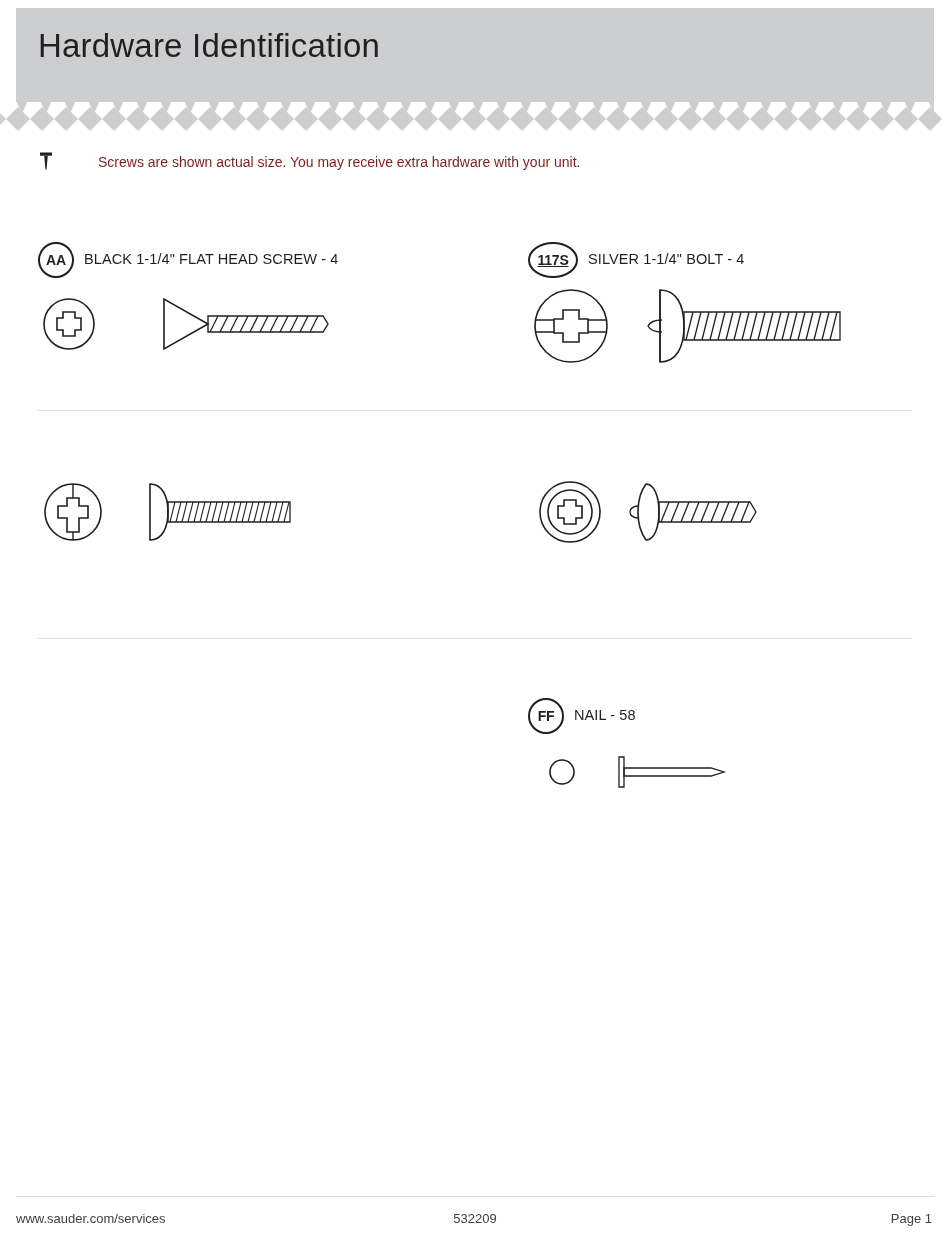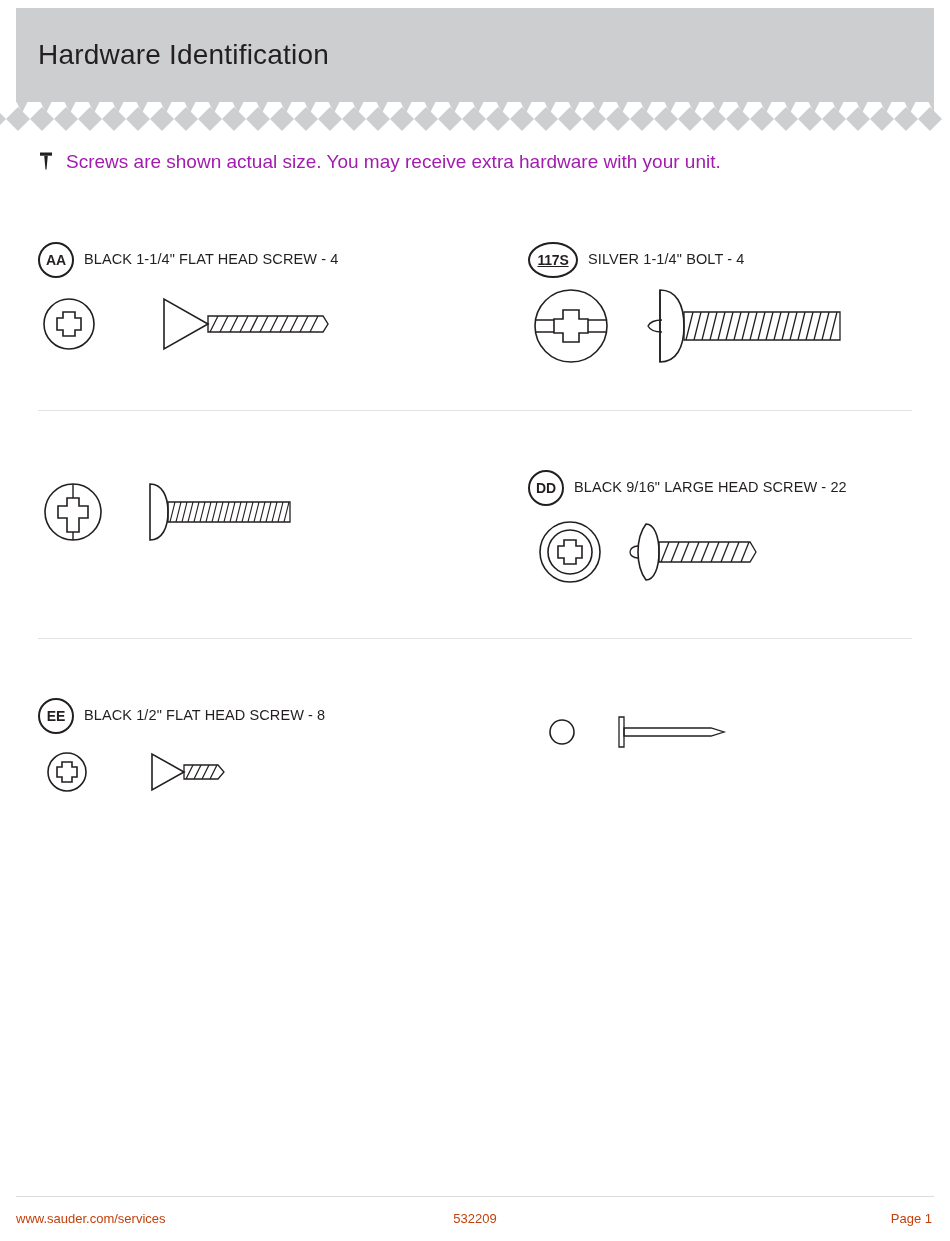--- a/index.html
+++ b/index.html
@@ -21,22 +21,22 @@
     position: absolute;
     left: 16px;
     top: 8px;
     width: 918px;
     height: 93px;
     background: #ccced0;
   }
   .header-title {
     position: absolute;
     left: 38px;
-    top: 39px;
-    font-size: 28px;
+    top: 27px;
+    font-size: 33px;
     font-weight: 300;
     letter-spacing: 0.2px;
     color: #231f20;
     white-space: nowrap;
   }
 
   
   .zigzag {
     position: absolute;
     left: 16px;
@@ -68,24 +68,25 @@
     align-items: center;
   }
   .note-icon {
     width: 16px;
     height: 22px;
     margin-right: 12px;
     flex: 0 0 auto;
   }
   .note-icon svg { display: block; }
   .note-text {
-    font-size: 19px;
+    font-size: 14px;
     font-weight: 400;
-    color: #a21caf;
+    color: #7f1d1d;
     white-space: nowrap;
+    margin-left: 32px;
   }
 
   
   .items {
     position: absolute;
     left: 0;
     top: 240px;
     width: 950px;
   }
   .item-row {
@@ -167,21 +168,21 @@
   }
   .footer {
     position: absolute;
     left: 16px;
     top: 1205px;
     width: 918px;
     height: 26px;
     display: flex;
     align-items: center;
     font-size: 13px;
-    color: #c2410c;
+    color: #404040;
   }
   .footer-left   { position: absolute; left: 0px; }
   .footer-center { position: absolute; left: 50%; transform: translateX(-50%); }
   .footer-right  { position: absolute; right: 2px; }
 </style>
 </head>
 <body>
 
 <div class="header-band"></div>
 <div class="header-title">Hardware Identification</div>
@@ -400,24 +401,20 @@
                 <path d="M234,50 L239,30"></path>
               <path d="M240,50 L245,30"></path>
                 <path d="M246,50 L251,30"></path>
             </g>
           </g>
         </svg>
       </div>
     </div>
 
     <div class="item col-right">
-      <div class="item-head">
-        <div class="badge">DD</div>
-        <div class="item-label">BLACK 9/16" LARGE HEAD SCREW - 22</div>
-      </div>
       <div class="item-art">
         <svg width="260" height="80" viewBox="0 0 260 80" xmlns="http://www.w3.org/2000/svg" aria-hidden="true">
           <g fill="none" stroke="#231f20" stroke-width="1.6">
             <circle cx="42" cy="40" r="30"></circle>
             <circle cx="42" cy="40" r="22"></circle>
             <path d="M36,28 L48,28 L48,34 L54,34 L54,46 L48,46 L48,52 L36,52 L36,46 L30,46 L30,34 L36,34 Z"></path>
             <path d="M118,12 C126,12 131,24 131,40 C131,56 126,68 118,68 C112,60 110,50 110,40 C110,30 112,20 118,12 Z"></path>
             <path d="M110,34 C105,34 102,37 102,40 C102,43 105,46 110,46" stroke-width="1.3"></path>
             <path d="M131,30 L222,30 L228,40 L222,50 L131,50 Z" stroke-width="1.3"></path>
             <g stroke-width="1.3">
@@ -434,44 +431,26 @@
           </g>
         </svg>
       </div>
     </div>
 
     <div class="divider" style="top:170px"></div>
   </div>
 
   <div class="item-row row-h3">
 
-    <div class="item col-left">
+
+    <div class="item col-right">
       <div class="item-head">
-        <div class="badge">EE</div>
-        <div class="item-label">BLACK 1/2" FLAT HEAD SCREW - 8</div>
-      </div>
-      <div class="item-art">
-        <svg width="220" height="62" viewBox="0 0 220 62" xmlns="http://www.w3.org/2000/svg" aria-hidden="true">
-          <g fill="none" stroke="#231f20" stroke-width="1.6">
-            <circle cx="29" cy="32" r="19"></circle>
-            <path d="M24,22 L34,22 L34,27 L39,27 L39,37 L34,37 L34,42 L24,42 L24,37 L19,37 L19,27 L24,27 Z"></path>
-            <polygon points="114,14 114,50 146,32"></polygon>
-            <path d="M146,25 L180,25 L186,32 L180,39 L146,39 Z" stroke-width="1.3"></path>
-            <g stroke-width="1.3">
-              <path d="M148,39 L155,25"></path>
-                <path d="M156,39 L163,25"></path>
-              <path d="M164,39 L171,25"></path>
-                <path d="M172,39 L179,25"></path>
-            </g>
-          </g>
-        </svg>
-      </div>
-    </div>
-
-    <div class="item col-right">
+        <div class="badge">FF</div>
+        <div class="item-label">NAIL - 58</div>
+      </div>
       <div class="item-art">
         <svg width="220" height="62" viewBox="0 0 220 62" xmlns="http://www.w3.org/2000/svg" aria-hidden="true">
           <g fill="none" stroke="#231f20" stroke-width="1.6">
             <circle cx="34" cy="32" r="12"></circle>
             <path d="M91,17 L96,17 L96,47 L91,47 Z" stroke-width="1.3"></path>
             <path d="M96,28 L183,28 L196,32 L183,36 L96,36 Z" stroke-width="1.3"></path>
           </g>
         </svg>
       </div>
     </div>

